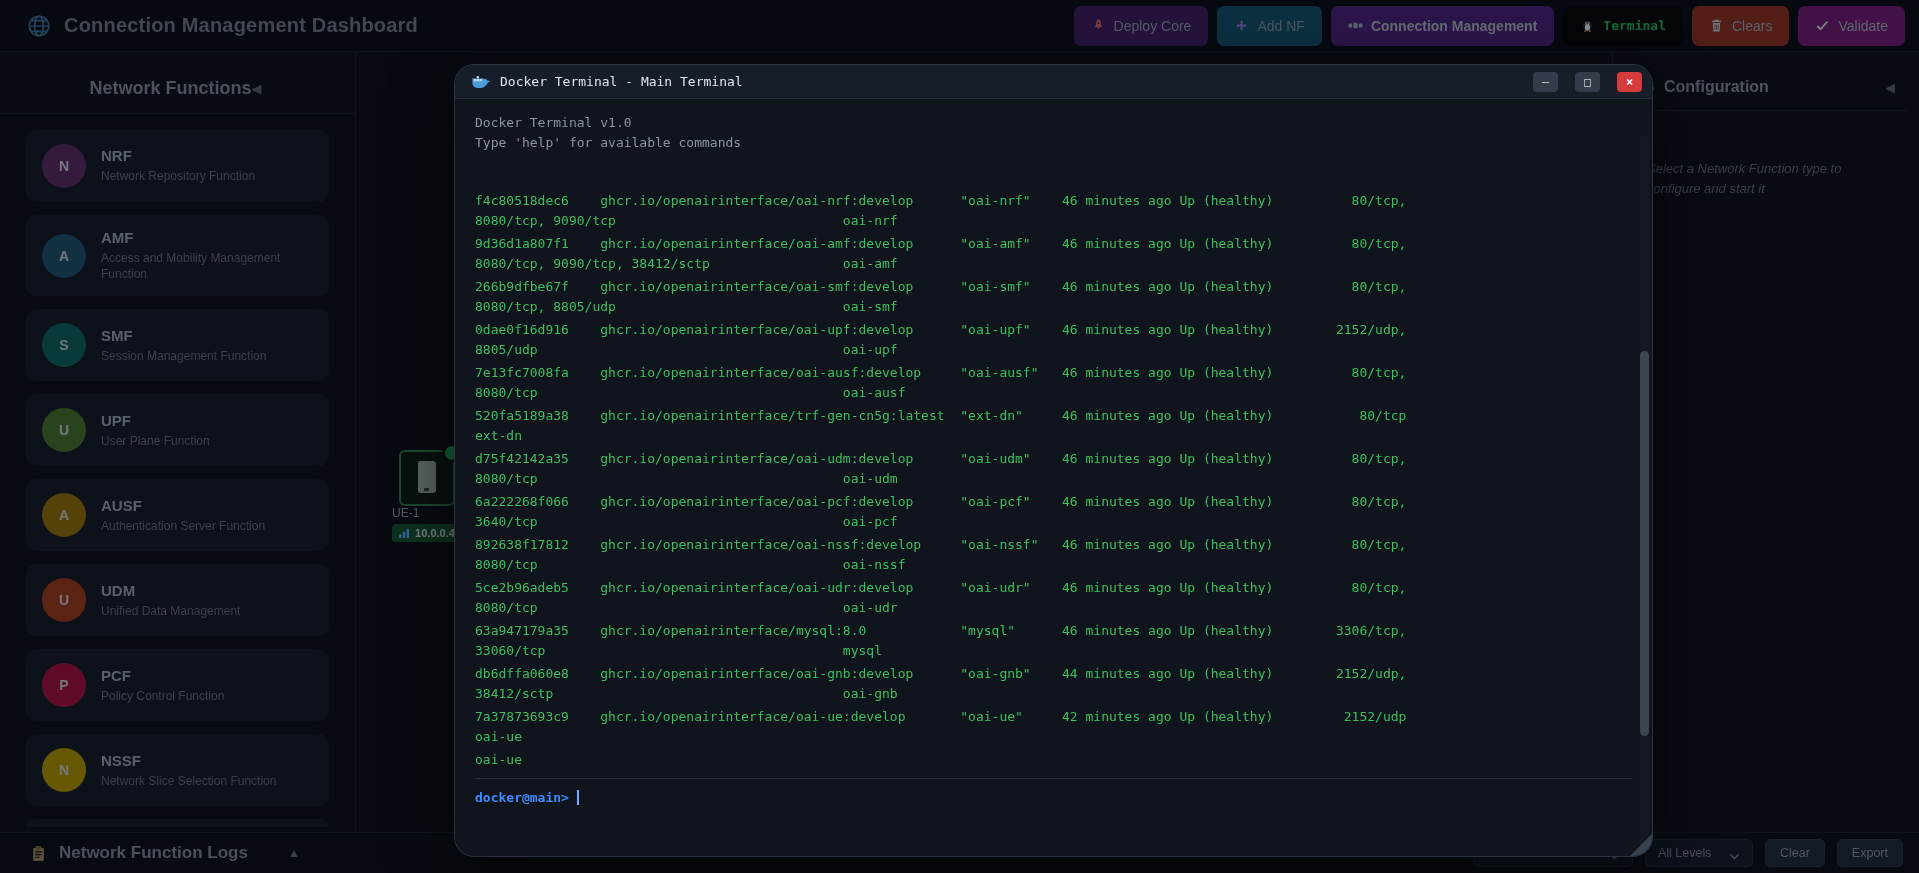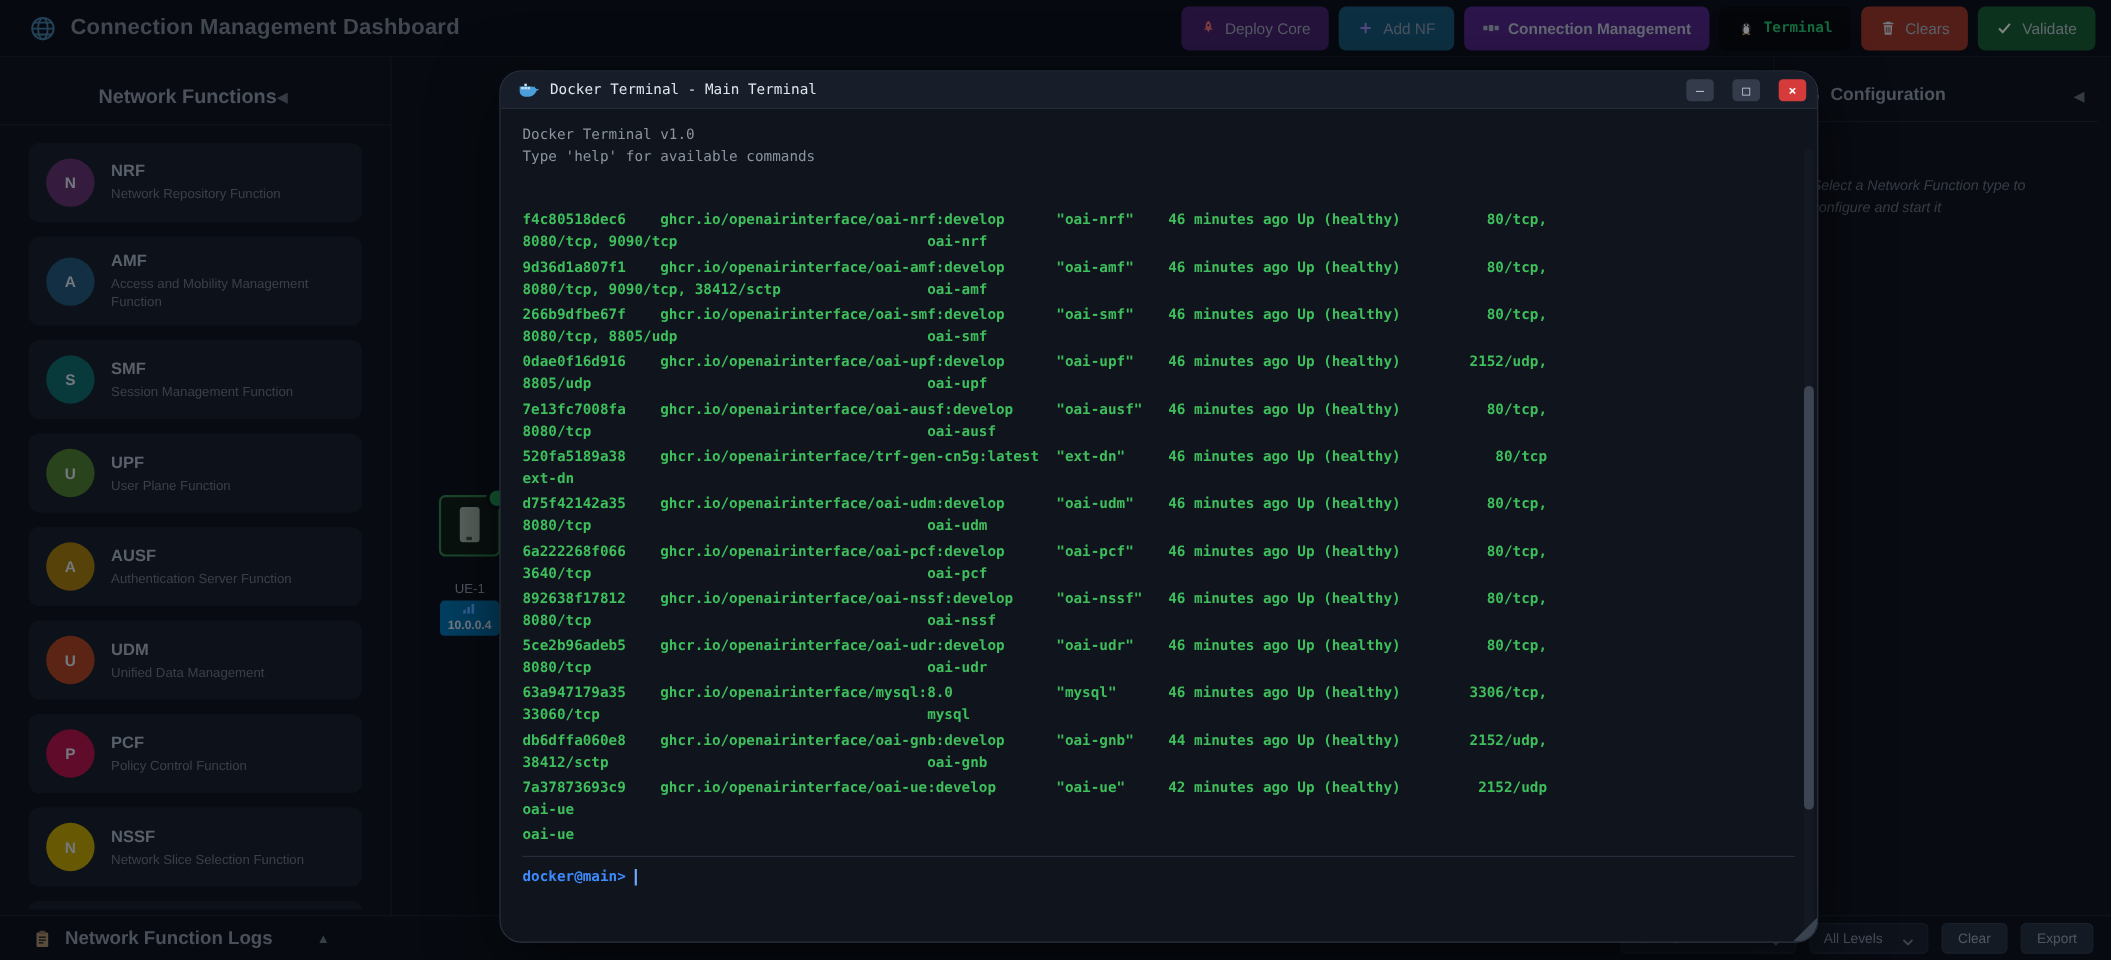--- a/index.html
+++ b/index.html
@@ -40,23 +40,23 @@
   
   .canvas{position:absolute;left:357px;top:52px;width:1255px;height:780px;background:#0c1018;z-index:1;}
   .ue-node{position:absolute;left:35px;top:398px;width:70px;cursor:pointer;}
   .ue-box{position:relative;width:56px;height:56px;margin:0 auto;border:2px solid #2c7a46;
           border-radius:6px;background:#0f1a14;}
   .ue-phone{position:absolute;left:17px;top:9px;width:18px;height:32px;background:#9aa89c;
             border-radius:3px;}
   .ue-phone:after{content:"";position:absolute;left:6px;bottom:2px;width:5px;height:3px;background:#3a4a3e;}
   .ue-dot{position:absolute;right:-9px;top:-9px;width:20px;height:20px;border-radius:50%;
           background:#1f9d50;border:3px solid #0c1018;}
-  .ue-label{text-align:center;font-size:12px;color:#8b93a0;margin-top:22px;}
+  .ue-label{text-align:left;font-size:12px;color:#8b93a0;margin-top:0;}
   .ue-badge{margin-top:4px;display:flex;align-items:center;gap:5px;justify-content:center;
-            background:#0369a1;border-radius:4px;padding:3px 7px;width:fit-content;margin-left:auto;margin-right:auto;flex-direction:column;}
+            background:#14532d;border-radius:4px;padding:3px 7px;width:fit-content;margin-left:auto;margin-right:auto;}
   .ue-badge span{font-size:11px;font-weight:700;color:#cfd6de;}
 
   
   .config{position:absolute;left:1612px;top:52px;width:307px;height:780px;background:#0d1119;
           border-left:1px solid #1a212e;z-index:1;}
   .cf-head{display:flex;align-items:center;gap:10px;padding:26px 24px 14px 24px;}
   .cf-head .gear{width:17px;height:17px;color:#79828f;}
   .cf-head h2{margin:0;font-size:16px;font-weight:700;color:#848d9b;flex:1;}
   .cf-div{height:1px;background:#1a212e;margin:0 12px;}
   .cf-empty{margin-top:48px;padding:0 34px;text-align:left;font-style:italic;
@@ -89,21 +89,21 @@
            align-items:center;padding:0 10px 0 16px;gap:10px;}
   .m-title .whale{width:19px;height:16px;}
   .m-title .txt{flex:1;font-family:"DejaVu Sans Mono",monospace;font-size:13px;color:#dfe6ee;}
   .wbtn{width:25px;height:20px;border-radius:4px;border:none;display:flex;align-items:center;
         justify-content:center;font-size:12px;line-height:1;cursor:pointer;margin-left:7px;
         background:#343c4b;color:#cdd4dd;font-family:"DejaVu Sans Mono",monospace;}
   .wbtn.close{background:#d63b3b;color:#fff;font-weight:700;}
   .m-body{position:relative;height:758px;padding:14px 20px;}
   .t-line{white-space:pre;font-family:"DejaVu Sans Mono",monospace;font-size:13px;line-height:20px;}
   .t-intro{color:#8b949e;}
-  .t-rows{margin-top:38px;color:#3fbf5c;font-weight:bold;}
+  .t-rows{margin-top:38px;color:#3fbf5c;}
   .t-row{margin-bottom:3px;}
   .t-prompt{margin-top:8px;border-top:1px solid #27303d;padding-top:11px;display:flex;align-items:center;cursor:text;}
   .t-prompt .p{font-family:"DejaVu Sans Mono",monospace;font-size:13px;font-weight:700;color:#3d8bfd;}
   .cursor{display:inline-block;width:2px;height:15px;background:#6ea8ff;margin-left:8px;}
   .scroll-track{position:absolute;right:3px;top:36px;width:9px;height:750px;background:rgba(255,255,255,.02);
                 border-radius:5px;}
   .scroll-thumb{position:absolute;right:3px;top:252px;width:9px;height:385px;background:#3d4553;
                 border-radius:5px;cursor:grab;}
   .resize{position:absolute;right:0;bottom:0;width:0;height:0;cursor:nwse-resize;
           border-left:22px solid transparent;border-bottom:22px solid #39424f;}
@@ -168,21 +168,21 @@
         <button class="hbtn" style="background: rgb(142, 48, 35); color: rgb(151, 161, 174);">
           <span class="ic">
             <svg viewBox="0 0 16 16" fill="#c2cad4">
               <path d="M6 1.8h4l.5 1H13v1.4H3V2.8h2.5z"></path>
               <path d="M4 5.4h8L11.3 14.4H4.7z"></path>
               <path d="M6.2 7v5.5M8 7v5.5M9.8 7v5.5" stroke="#8e3023" stroke-width="0.9"></path>
             </svg>
           </span>
           <span>Clears</span>
         </button>
-        <button class="hbtn" style="background: #14532d; color: rgb(164, 173, 182);">
+        <button class="hbtn" style="background: #701a75; color: rgb(164, 173, 182);">
           <span class="ic">
             <svg viewBox="0 0 16 16" fill="none" stroke="#d7e2d8" stroke-width="2">
               <path d="M2.5 8.5l3.5 3.5 7-8"></path>
             </svg>
           </span>
           <span>Validate</span>
         </button>
       </div>
   </div>
 

